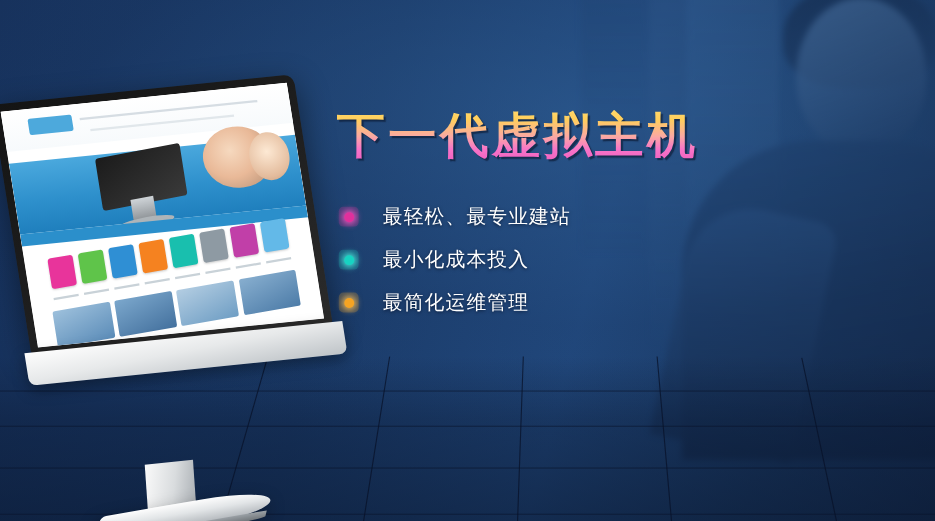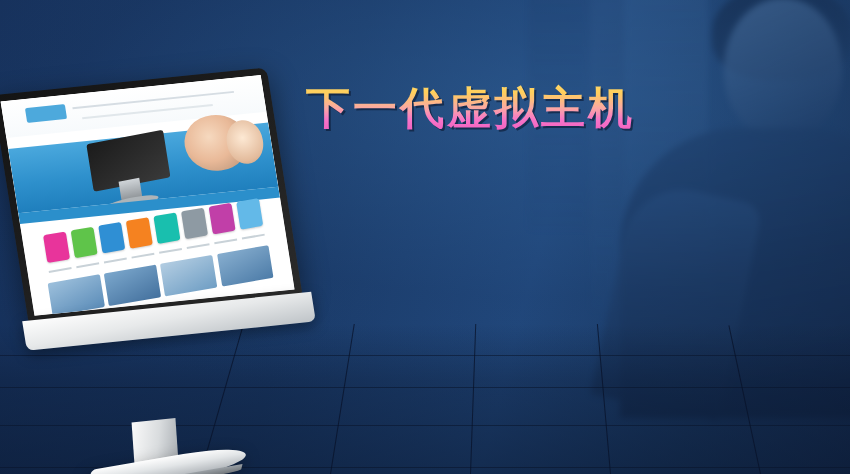--- a/index.html
+++ b/index.html
@@ -160,21 +160,21 @@
      display:flex; gap:2.2%; transform:skewY(-4deg); }
   .app-ico { flex:1; border-radius:3px; box-shadow:0 1px 2px rgba(0,0,0,.18); }
   .cap-row { position:absolute; top:75%; left:8%; width:84%; height:3%;
      display:flex; gap:2.2%; transform:skewY(-4deg); }
   .cap { flex:1; height:2px; background:#c9d2d8; margin-top:3px; }
   .thumb-row { position:absolute; top:82%; left:7%; width:86%; height:15%;
      display:flex; gap:2%; transform:skewY(-4deg); }
   .thumb { flex:1; border-radius:2px; }
 
   
-  .copy { position:absolute; left:306px; top:84px; width:420px; }
+  .copy { position:absolute; left:306px; top:100px; width:420px; }
 
   .headline {
     font-size:44px;
     font-weight:bold;
     letter-spacing:3px;
     line-height:1.08;
     background:linear-gradient(180deg,#ffd76a 0%,#ffcf5c 18%,#fba9a2 50%,#f875c8 74%,#ef5ec0 100%);
     -webkit-background-clip:text;
     background-clip:text;
     color:transparent;
@@ -293,14 +293,38 @@
     <div class="mon-neck"></div>
     <div class="mon-foot"></div>
     <div class="mon-foot-edge"></div>
   </div>
 
   <div class="copy">
 
     <div class="headline">下一代虚拟主机</div>
 
 
+    <div class="bullets">
+
+      <div class="bullet-row">
+        <span class="bullet-dot" style="background:rgba(224,48,156,0.22)">
+          <i style="background:#e0309c; box-shadow:0 0 6px 2px rgba(255,87,196,0.85)"></i>
+        </span>
+        <span class="bullet-text">最轻松、最专业建站</span>
+      </div>
+
+      <div class="bullet-row">
+        <span class="bullet-dot" style="background:rgba(23,211,194,0.20)">
+          <i style="background:#17d3c2; box-shadow:0 0 6px 2px rgba(79,243,226,0.85)"></i>
+        </span>
+        <span class="bullet-text">最小化成本投入</span>
+      </div>
+
+      <div class="bullet-row">
+        <span class="bullet-dot" style="background:rgba(245,164,35,0.22)">
+          <i style="background:#f5a423; box-shadow:0 0 6px 2px rgba(255,196,90,0.85)"></i>
+        </span>
+        <span class="bullet-text">最简化运维管理</span>
+      </div>
+
+    </div>
   </div>
 </div>
 
 </body></html>

